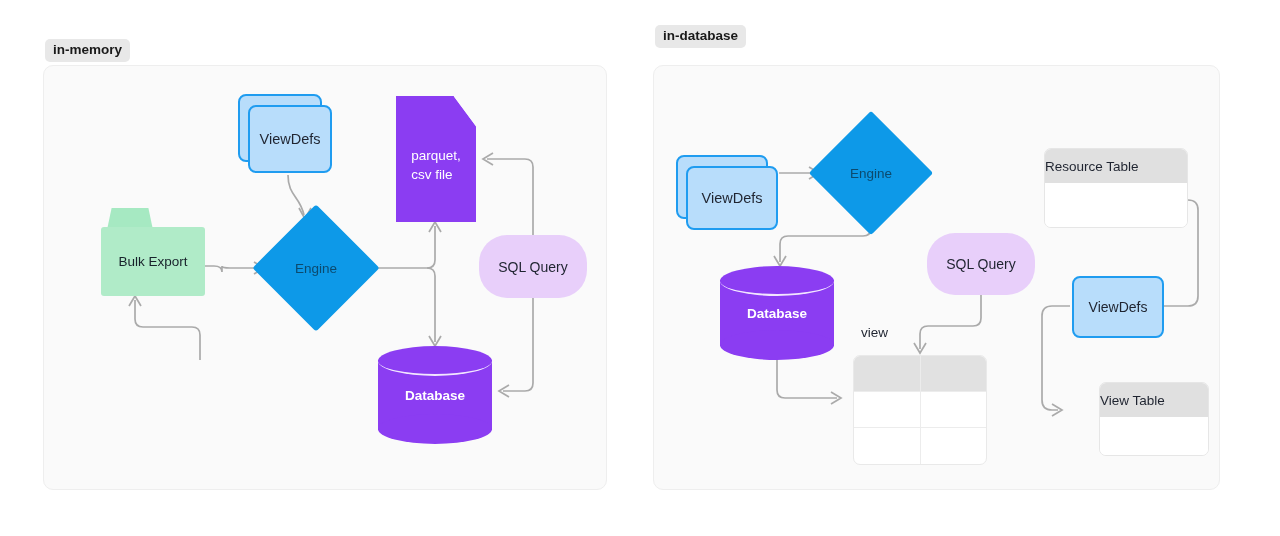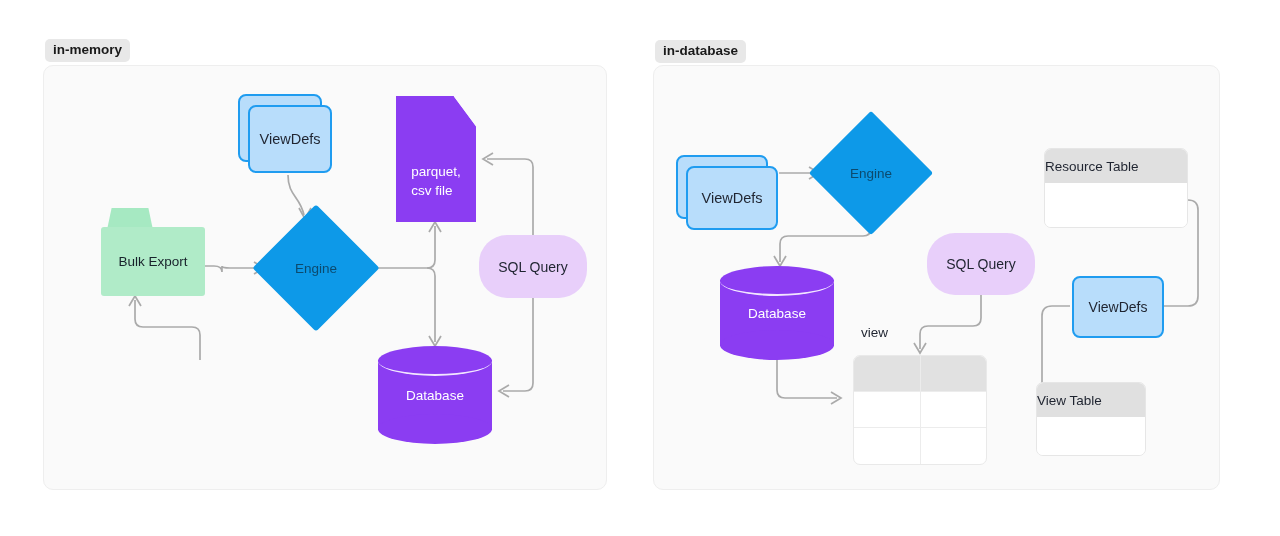--- a/index.html
+++ b/index.html
@@ -37,21 +37,21 @@
     color: #1a1a1a;
     font-size: 13.5px;
     font-weight: bold;
     border-radius: 5px;
     padding: 4px 8px 5px 8px;
     line-height: 1;
     white-space: nowrap;
     text-align: center;
   }
   #label-left  { left: 45px;  top: 39px; }
-  #label-right { left: 655px; top: 40px; }
+  #label-right { left: 655px; top: 25px; }
 
   
   .viewdefs-stack { position: absolute; }
   .vd-card {
     position: absolute;
     background: #b8ddfb;
     border: 2.5px solid #1f9cf0;
     border-radius: 8px;
     box-sizing: border-box;
   }
@@ -153,21 +153,20 @@
   }
   .doc-label {
     position: absolute;
     left: 0; top: 0; width: 100%; height: 100%;
     display: flex; align-items: center; justify-content: center;
     color: #ffffff;
     font-size: 13.5px;
     line-height: 1.4;
     padding-top: 14px;
     box-sizing: border-box;
-    margin-top: 16px;
   }
 
   
   .cyl { position: absolute; }
   .cyl-body {
     position: absolute;
     left: 0; top: 14px;
     width: 100%;
     height: calc(100% - 28px);
     background: #8b3df2;
@@ -187,21 +186,21 @@
     width: 100%; height: 30px;
     background: #8b3df2;
     border-radius: 50%;
   }
   .cyl-label {
     position: absolute;
     left: 0; top: 0; width: 100%; height: 100%;
     display: flex; align-items: center; justify-content: center;
     color: #ffffff;
     font-size: 13.5px;
-    font-weight: normal;
+    font-weight: bold;
     z-index: 3;
   }
 
   
   .tbl-card {
     position: absolute;
     background: #ffffff;
     border: 1px solid #e6e6e6;
     border-radius: 7px;
     box-sizing: border-box;
@@ -398,18 +397,18 @@
 
   <div class="tbl-card" style="left:1044px; top:148px; width:144px; height:80px;">
     <div class="tbl-head">Resource Table</div>
     <div class="tbl-body"></div>
   </div>
 
   <div class="rect rect-viewdefs-db" style="left:1072px; top:276px; width:92px; height:62px;">
     <span>ViewDefs</span>
   </div>
 
-  <div class="tbl-card" style="left:1036px; top:382px; width:110px; height:74px;">
+  <div class="tbl-card" style="left:1099px; top:382px; width:110px; height:74px;">
     <div class="tbl-head">View Table</div>
     <div class="tbl-body"></div>
   </div>
 
 </div>
 
 </body></html>

